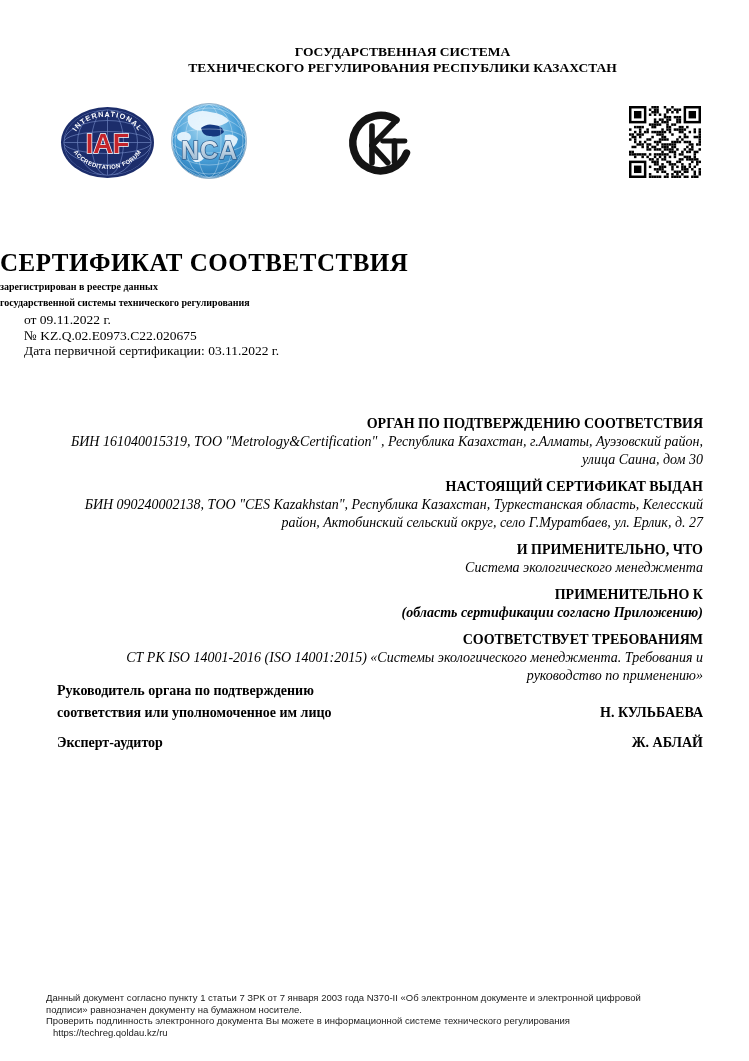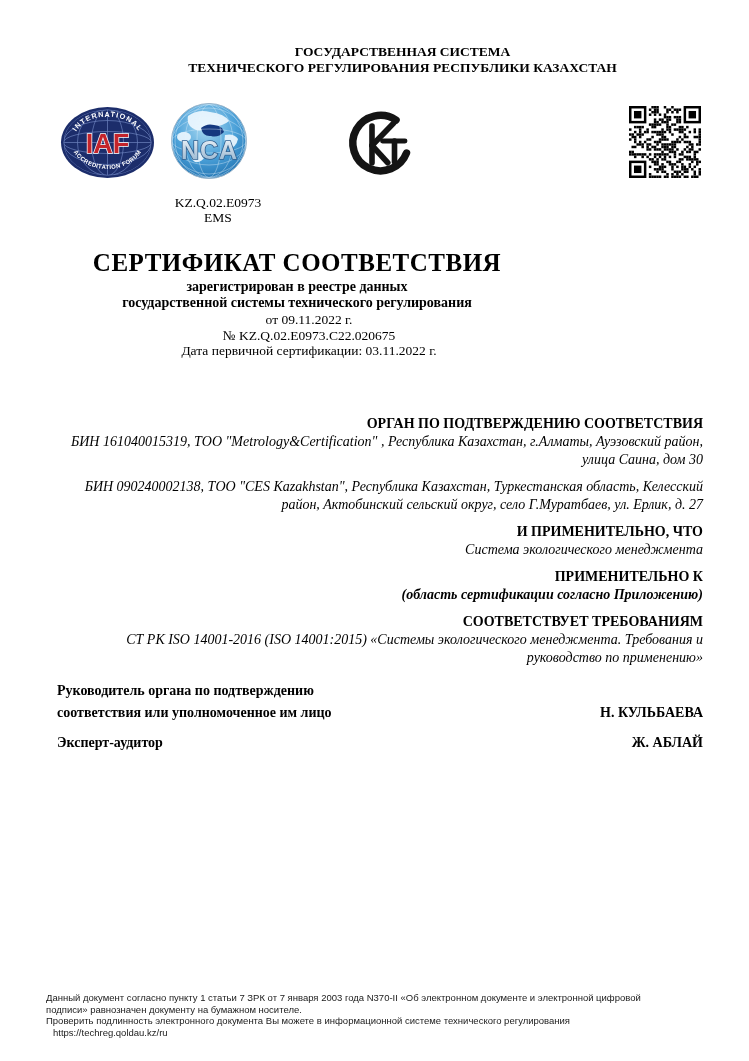--- a/index.html
+++ b/index.html
@@ -12,23 +12,23 @@
 
   .logo{position:absolute;}
   .logo-iaf{left:60px;top:106px;}
   .logo-nca{left:168px;top:102px;}
   .logo-kz{left:345px;top:105px;}
   .logo-qr{left:629px;top:106px;}
 
   .accnum{position:absolute;top:195px;left:118px;width:200px;text-align:center;
           font-size:13.5px;line-height:15px;}
 
-  .titleblock{position:absolute;top:247px;left:0;width:594px;text-align:center;}
+  .titleblock{position:absolute;top:247px;left:0;width:594px;}
   .cert-title{font-size:25px;font-weight:bold;letter-spacing:.5px;line-height:32px;margin:0;}
-  .reg-b{font-size:14px;font-weight:bold;line-height:15.5px;}
+  .reg-b{font-size:10px;font-weight:bold;line-height:15.5px;}
   .reg{font-size:13.5px;line-height:15.5px;padding-left:24px;}
   .reg-first{margin-top:2px;}
 
   .main{position:absolute;top:415px;left:57px;width:646px;}
   .sec{margin-bottom:9px;text-align:right;}
   .sec-h{font-size:14px;font-weight:bold;line-height:18px;margin:0;}
   .sec-b{font-size:14px;font-style:italic;line-height:18px;margin:0;}
   .sec-b.bi{font-weight:bold;}
 
   .sigs{position:absolute;top:680px;left:57px;width:646px;font-size:14px;font-weight:bold;}
@@ -439,40 +439,37 @@
         <rect x="5" y="5" width="7.5" height="7.5"></rect>
         <rect x="55" y="0" width="17.5" height="17.5"></rect>
         <rect fill="#fff" x="57.5" y="2.5" width="12.5" height="12.5"></rect>
         <rect x="60" y="5" width="7.5" height="7.5"></rect>
         <rect x="0" y="55" width="17.5" height="17.5"></rect>
         <rect fill="#fff" x="2.5" y="57.5" width="12.5" height="12.5"></rect>
         <rect x="5" y="60" width="7.5" height="7.5"></rect>
       </g>
     </svg>
 
-  <div class="accnum">
-    <div>KZ.Q.02.E0973</div>
-    <div>EMS</div>
-  </div>
 
   <div class="titleblock">
     <div class="cert-title">СЕРТИФИКАТ СООТВЕТСТВИЯ</div>
     <div class="reg-b">зарегистрирован в реестре данных</div>
     <div class="reg-b">государственной системы технического регулирования</div>
     <div class="reg reg-first">от 09.11.2022 г.</div>
     <div class="reg">№ KZ.Q.02.E0973.C22.020675</div>
     <div class="reg">Дата первичной сертификации: 03.11.2022 г.</div>
   </div>
 
   <div class="main">
     <div class="sec">
       <div class="sec-h">ОРГАН ПО ПОДТВЕРЖДЕНИЮ СООТВЕТСТВИЯ</div>
       <div class="sec-b">БИН 161040015319, ТОО "Metrology&amp;Certification" , Республика Казахстан, г.Алматы, Ауэзовский район, улица Саина, дом 30</div>
     </div>
     <div class="sec">
+      <div class="sec-h">НАСТОЯЩИЙ СЕРТИФИКАТ ВЫДАН</div>
       <div class="sec-b">БИН 090240002138, ТОО "CES Kazakhstan", Республика Казахстан, Туркестанская область, Келесский район, Актобинский сельский округ, село Г.Муратбаев, ул. Ерлик, д. 27</div>
     </div>
     <div class="sec">
       <div class="sec-h">И ПРИМЕНИТЕЛЬНО, ЧТО</div>
       <div class="sec-b">Система экологического менеджмента</div>
     </div>
     <div class="sec">
       <div class="sec-h">ПРИМЕНИТЕЛЬНО К</div>
       <div class="sec-b bi">(область сертификации согласно Приложению)</div>
     </div>

